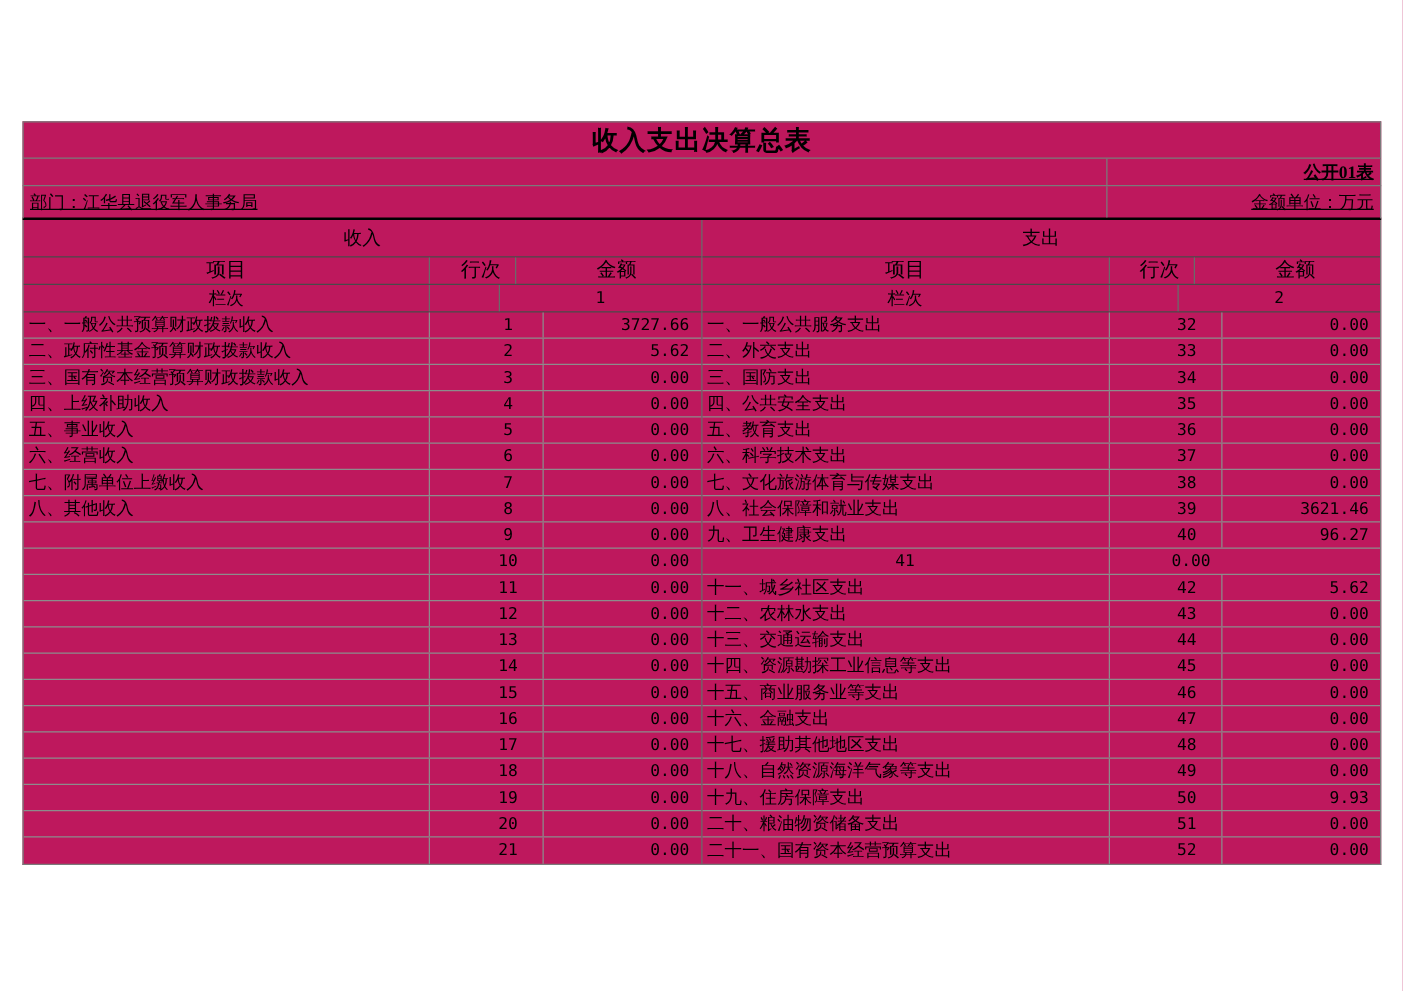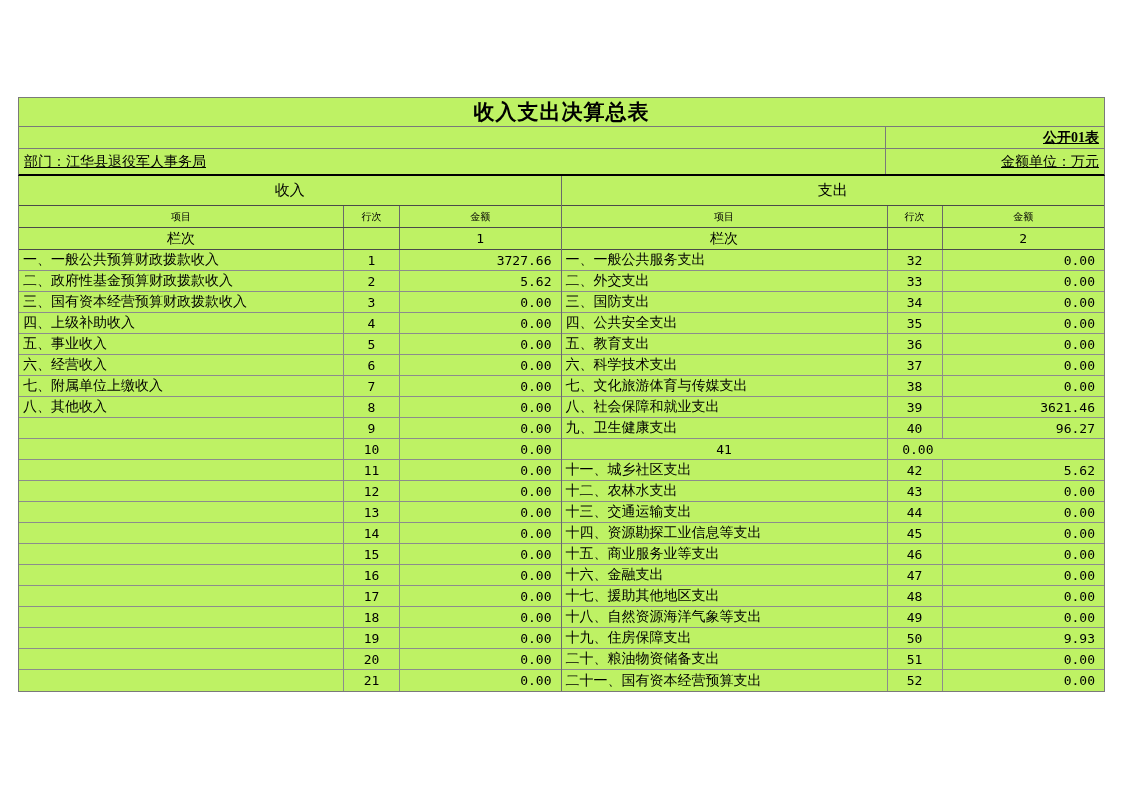--- a/index.html
+++ b/index.html
@@ -1,18 +1,18 @@
 <!DOCTYPE html>
 <html><head>
 <meta charset="utf-8">
 <style>
   * { margin:0; padding:0; box-sizing:border-box; }
   html,body { width:1122px; height:793px; background:#ffffff; overflow:hidden;
               font-family:"Liberation Serif","DejaVu Serif",serif; color:#000; }
-  .sheet { position:absolute; left:18px; top:97px; width:1087px; background:#bef264; }
+  .sheet { position:absolute; left:18px; top:97px; width:1087px; background:#be185d; }
 
   
   .title-row { height:30px; border:1px solid #7a7a7a; border-bottom:1px solid #7a7a7a;
                display:flex; align-items:center; justify-content:center;
                font-size:21px; font-weight:bold; letter-spacing:1px; }
 
   
   .meta-row { display:flex; border-left:1px solid #7a7a7a; border-right:1px solid #7a7a7a;text-decoration:underline; }
   .meta-row.code { height:21px; }
   .meta-row.dept { height:28px; border-top:1px solid #7a7a7a; border-bottom:2px solid #000;justify-content:space-between; }
@@ -27,23 +27,23 @@
   .half { width:543px; }
   .half.left { border-right:1px solid #6a6a6a; }
   .half.right { width:543px; }
 
   .section-row { height:30px; display:flex; align-items:center; justify-content:center;
                  font-size:15px; border-bottom:1px solid #4a4a4a; }
 
   .grid-row { display:grid; grid-template-columns:325px 56px 1fr; }
   .half.right .grid-row { grid-template-columns:326px 55px 1fr; }
 
-  .hdr-row  { height:22px; border-bottom:1px solid #4a4a4a; font-size:10px; }
+  .hdr-row  { height:22px; border-bottom:1px solid #4a4a4a; font-size:16px;gap:13px; }
   .lanci-row{ height:22px; border-bottom:1px solid #4a4a4a; }
-  .data-row { height:21px; border-bottom:1px solid #8c8c8c; }
+  .data-row { height:21px; border-bottom:1px solid #8c8c8c;gap:35px; }
   .data-row:last-child { border-bottom:none; }
 
   .cell { display:flex; align-items:center; overflow:hidden; white-space:nowrap; }
   .cell.c1, .cell.c2 { border-right:1px solid #8c8c8c; }
   .hdr-row .cell, .lanci-row .cell { justify-content:center; }
   .hdr-row .cell.c1, .hdr-row .cell.c2,
   .lanci-row .cell.c1, .lanci-row .cell.c2 { border-right:1px solid #6a6a6a; }
 
   .data-row .cell.c1 { justify-content:flex-start; padding-left:4px; font-size:14px; }
   .data-row .cell.c2 { justify-content:center; }

